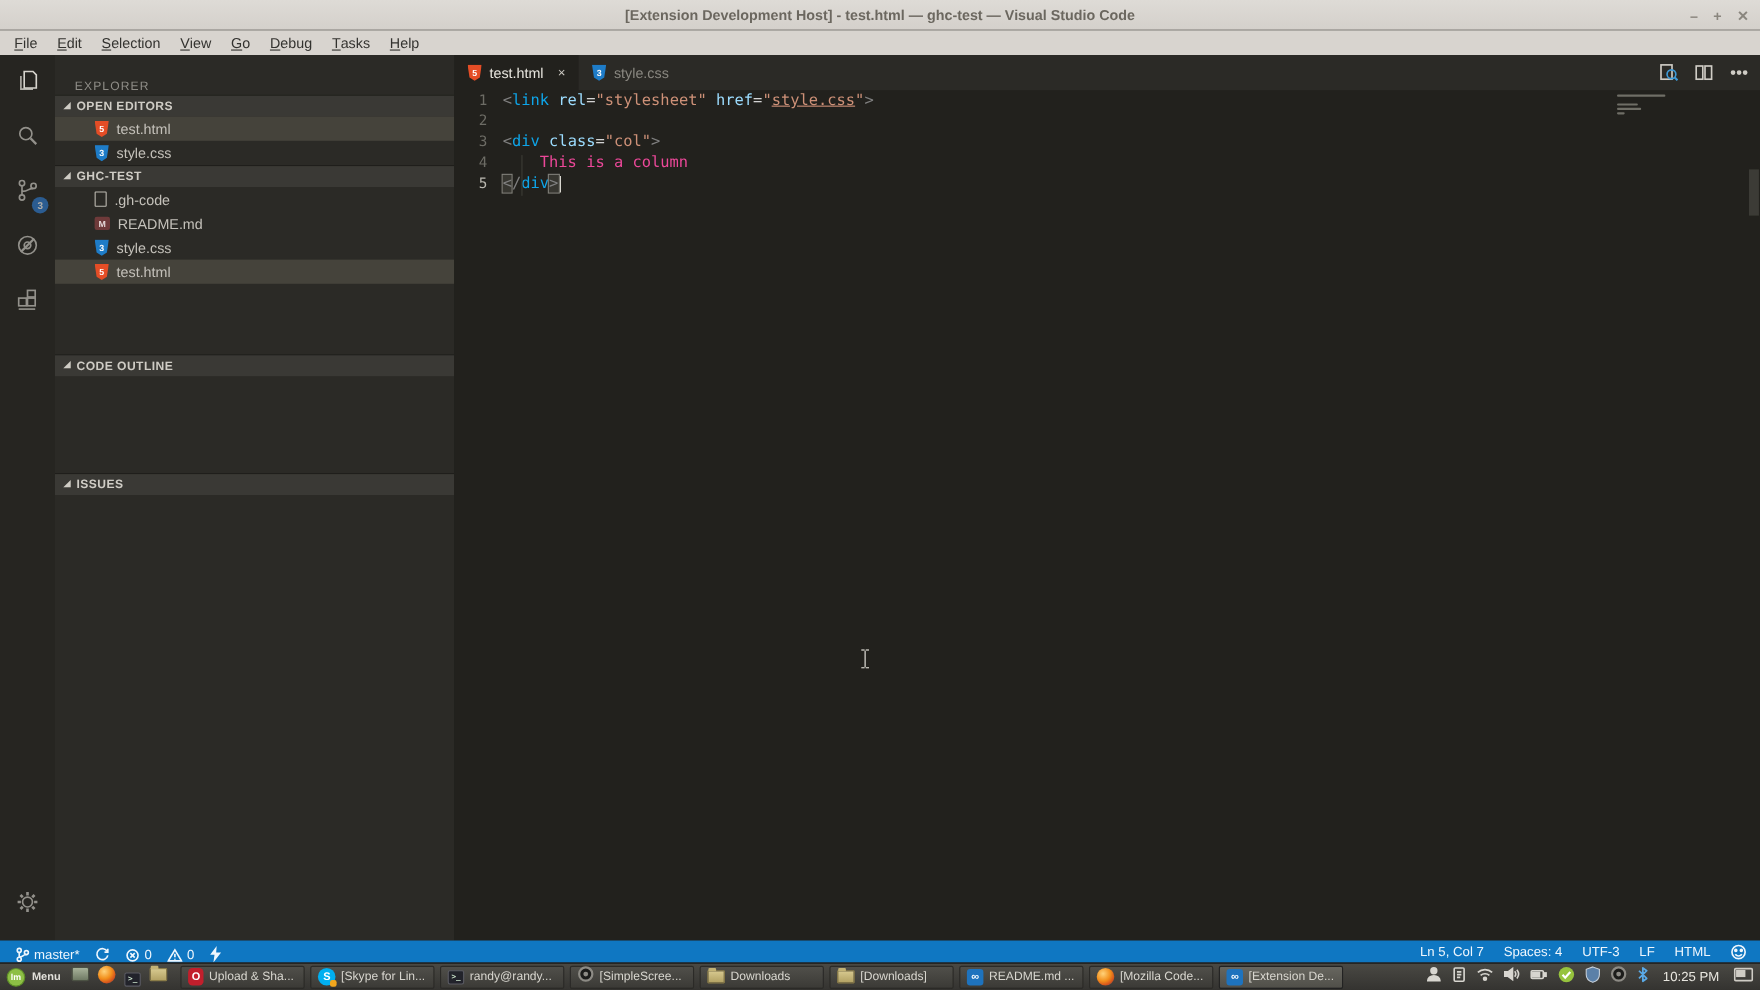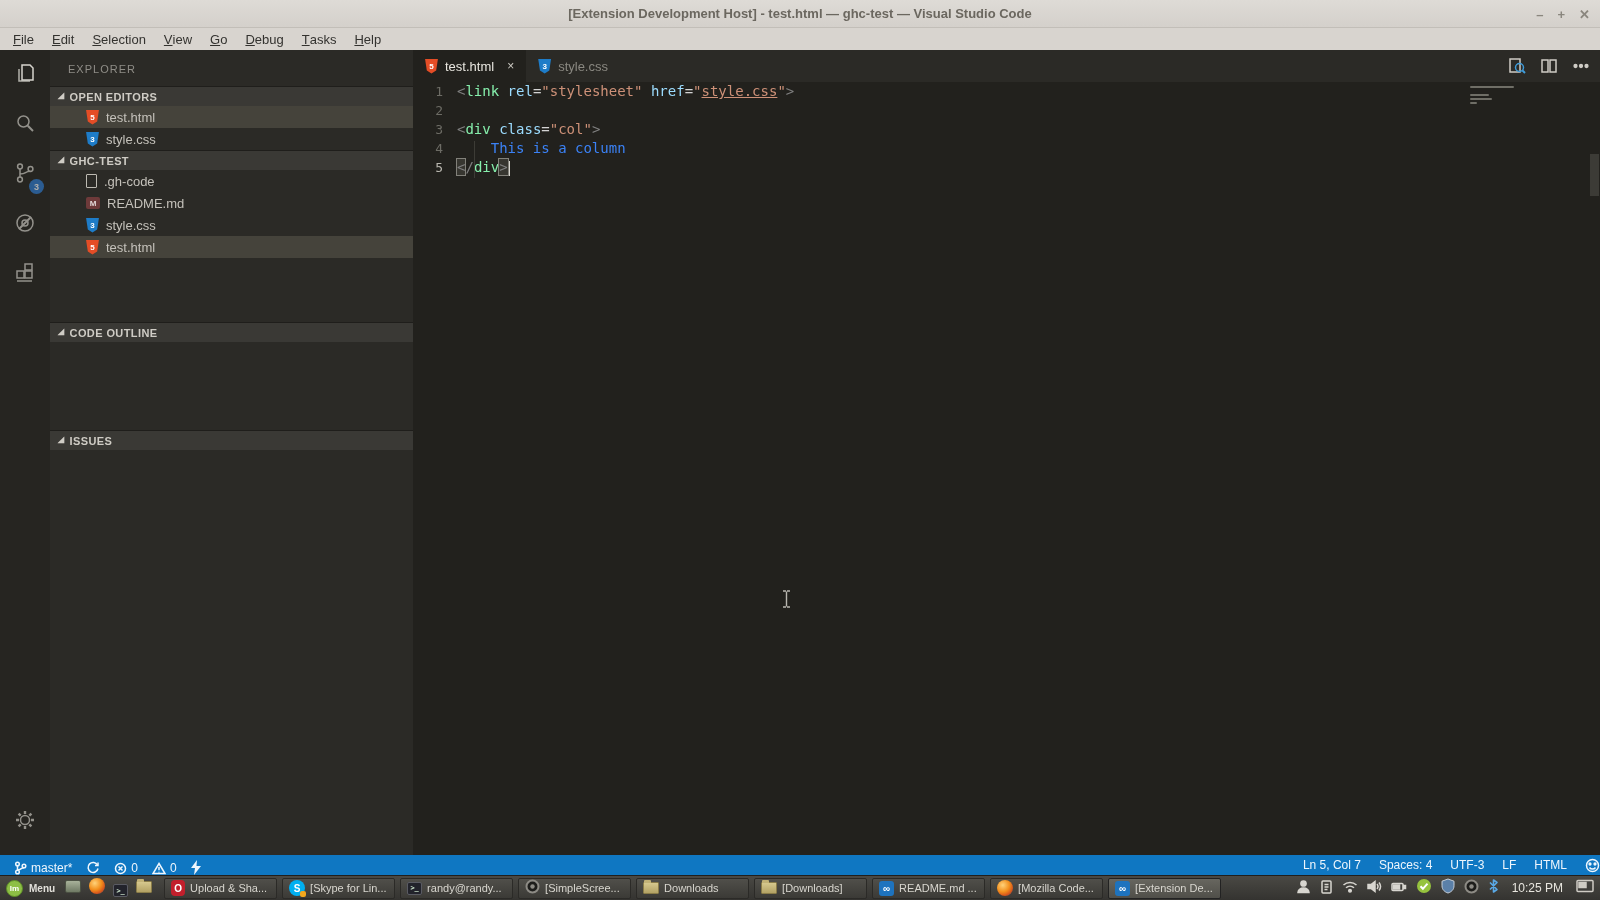--- a/index.html
+++ b/index.html
@@ -25,21 +25,21 @@
   .activitybar { position:absolute; left:0; top:50px; width:50px; height:805px; background:#262521; }
   .ab-item { position:relative; width:50px; height:50px; display:flex; align-items:center; justify-content:center; opacity:.62; }
   .ab-item.active { opacity:1; }
   .ab-item svg { stroke:#d6d4cd; }
   .ab-badge { position:absolute; right:6px; bottom:6px; width:15px; height:15px; border-radius:50%;
     background:#2f7fd6; color:#fff; font-size:9px; font-weight:bold; display:flex; align-items:center; justify-content:center; }
   .ab-bottom { position:absolute; left:0; bottom:8px; width:50px; }
 
   
   .sidebar { position:absolute; left:50px; top:50px; width:363px; height:805px; background:#2b2a26; overflow:hidden; }
-  .sb-title { height:36px; padding:13px 0 0 18px; font-size:11px; letter-spacing:1px; color:#8f8d87; }
+  .sb-title { height:36px; padding:23px 0 0 18px; font-size:11px; letter-spacing:1px; color:#8f8d87; }
   .sb-header { height:20px; background:#3a3935; display:flex; align-items:center; padding-left:8px; gap:5px;
     font-size:11px; font-weight:bold; letter-spacing:.4px; color:#cfccc5; border-top:1px solid #1f1e1b; }
   .sb-tri { font-size:8px; color:#cfccc5; transform:translateY(-1px); }
   .sb-row { height:22px; display:flex; align-items:center; padding-left:36px; gap:7px; font-size:13px; color:#c4c1ba; }
   .sb-row.selected { background:#45433b; }
   .sb-spacer { height:64px; }
   .sb-body-co { height:88px; }
 
   
   .fi { display:inline-flex; align-items:center; justify-content:center; flex:none; }
@@ -56,38 +56,38 @@
   .tab.active { background:#22211d; color:#e8e6df; }
   .tab .tab-close { margin-left:6px; font-size:12px; color:#cfccc5; }
   .editor-actions { position:absolute; right:10px; top:0; height:32px; display:flex; align-items:center; gap:14px; }
   .editor-actions svg { display:block; }
 
   .codearea { position:absolute; left:0; top:32px; width:100%; height:773px; }
   .code-line { display:flex; height:19px; line-height:19px; font-family:"DejaVu Sans Mono", monospace; font-size:14px; }
   .gutter { width:44px; flex:none; text-align:right; padding-right:14px; color:#6d6c65; font-size:13px; }
   .gutter.cur { color:#b9b7af; }
   .ltxt { white-space:pre; color:#d4d4d4; }
-  .tok.pun { color:#808080; } .tok.tag { color:#86efac; } .tok.attr { color:#9cdcfe; }
-  .tok.eq { color:#d4d4d4; } .tok.str { color:#ce9178; } .tok.txt { color:#3b82f6; }
+  .tok.pun { color:#808080; } .tok.tag { color:#0ea5e9; } .tok.attr { color:#9cdcfe; }
+  .tok.eq { color:#d4d4d4; } .tok.str { color:#ce9178; } .tok.txt { color:#ec4899; }
   .tok.lnk { color:#ce9178; text-decoration:underline; }
   .tok.mb { outline:1px solid #82817a; background:rgba(110,110,100,.28); }
   .caret { display:inline-block; width:1.5px; height:15px; background:#d8d6cf; vertical-align:middle; margin-left:1px; }
   .indent-guide { position:absolute; left:61px; top:59px; width:1px; height:37px; background:#3d3c36; }
 
   .minimap { position:absolute; right:84px; top:4px; width:46px; }
   .minimap .mm-line { height:2px; margin-bottom:2px; background:#6f6e66; border-radius:1px; }
   .scroll-thumb { position:absolute; right:1px; top:72px; width:9px; height:42px; background:rgba(140,140,130,.25); }
 
   .mouse-ibeam { position:absolute; left:781px; top:590px; }
 
   
   .statusbar { position:absolute; left:0; top:855px; width:1600px; height:20px; background:#0f77c2;
     display:flex; align-items:center; justify-content:space-between; color:#eef6fd; font-size:12px; }
   .sb-left, .sb-right { display:flex; align-items:center; height:20px; }
-  .sb-left { padding-left:14px; gap:14px;align-items:flex-end; } .sb-right { gap:18px; }
+  .sb-left { padding-left:14px; gap:14px;align-items:flex-end; } .sb-right { padding-right:12px; gap:18px; }
   .st-item { display:flex; align-items:center; gap:4px; }
   .st-item svg { display:block; }
 
   
   .taskbar { position:absolute; left:0; top:875px; width:1600px; height:25px;
     background:linear-gradient(#4a4944,#343330); border-top:1px solid #201f1d;
     display:flex; align-items:center; }
   .tb-menu { display:flex; align-items:center; gap:6px; padding:0 10px 0 6px; height:25px; }
   .tb-menu-label { color:#e2e0da; font-size:10px; font-weight:bold; }
   .tb-launchers { display:flex; align-items:center; gap:8px; padding-right:12px; }

